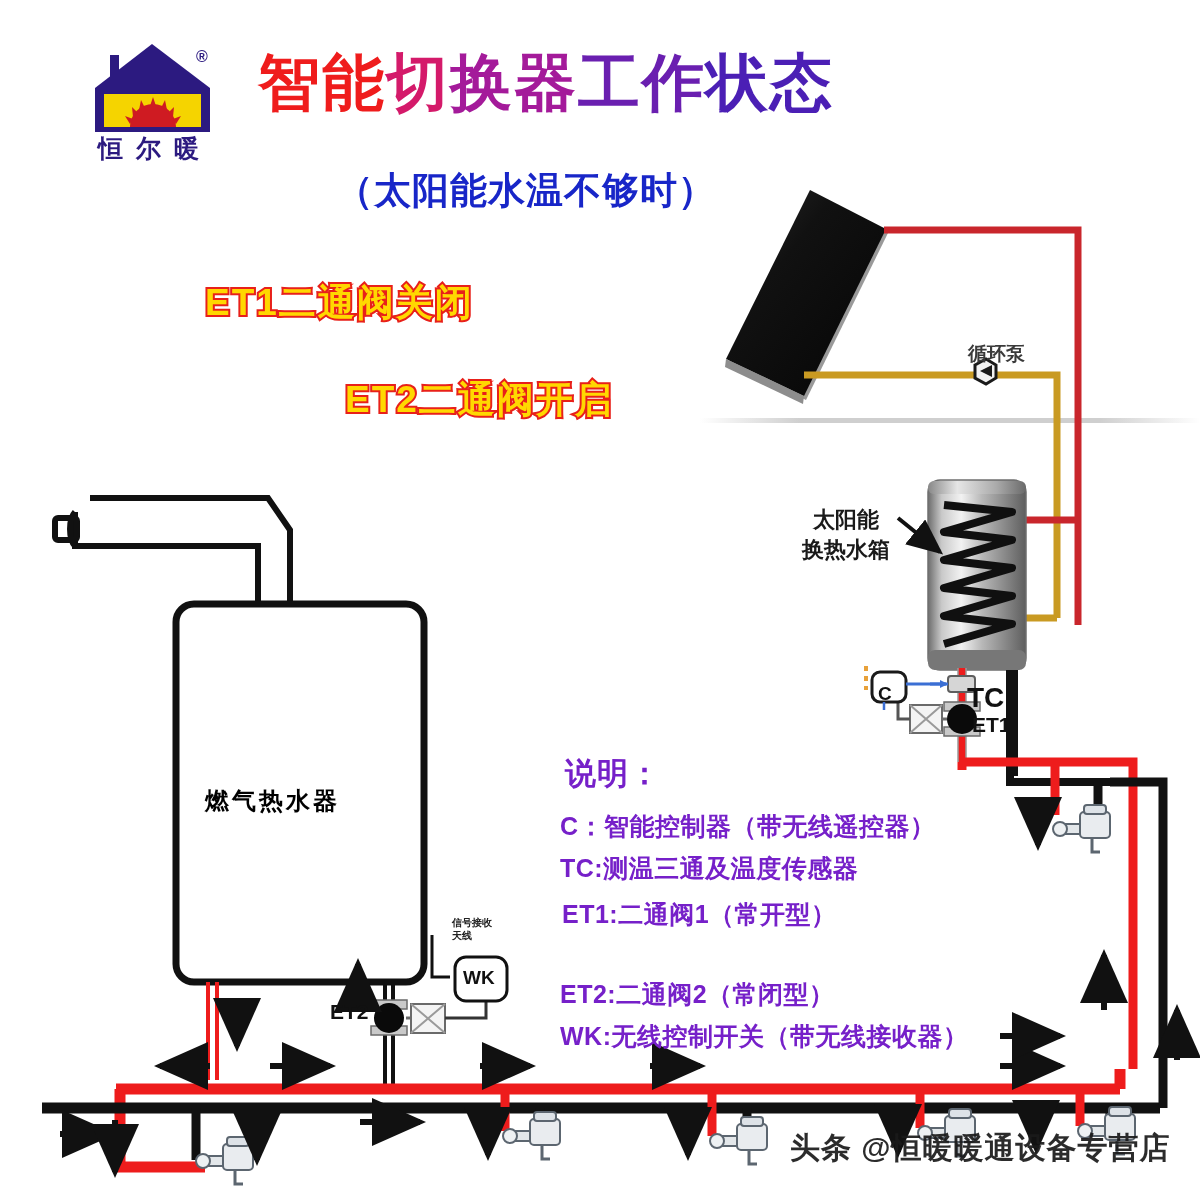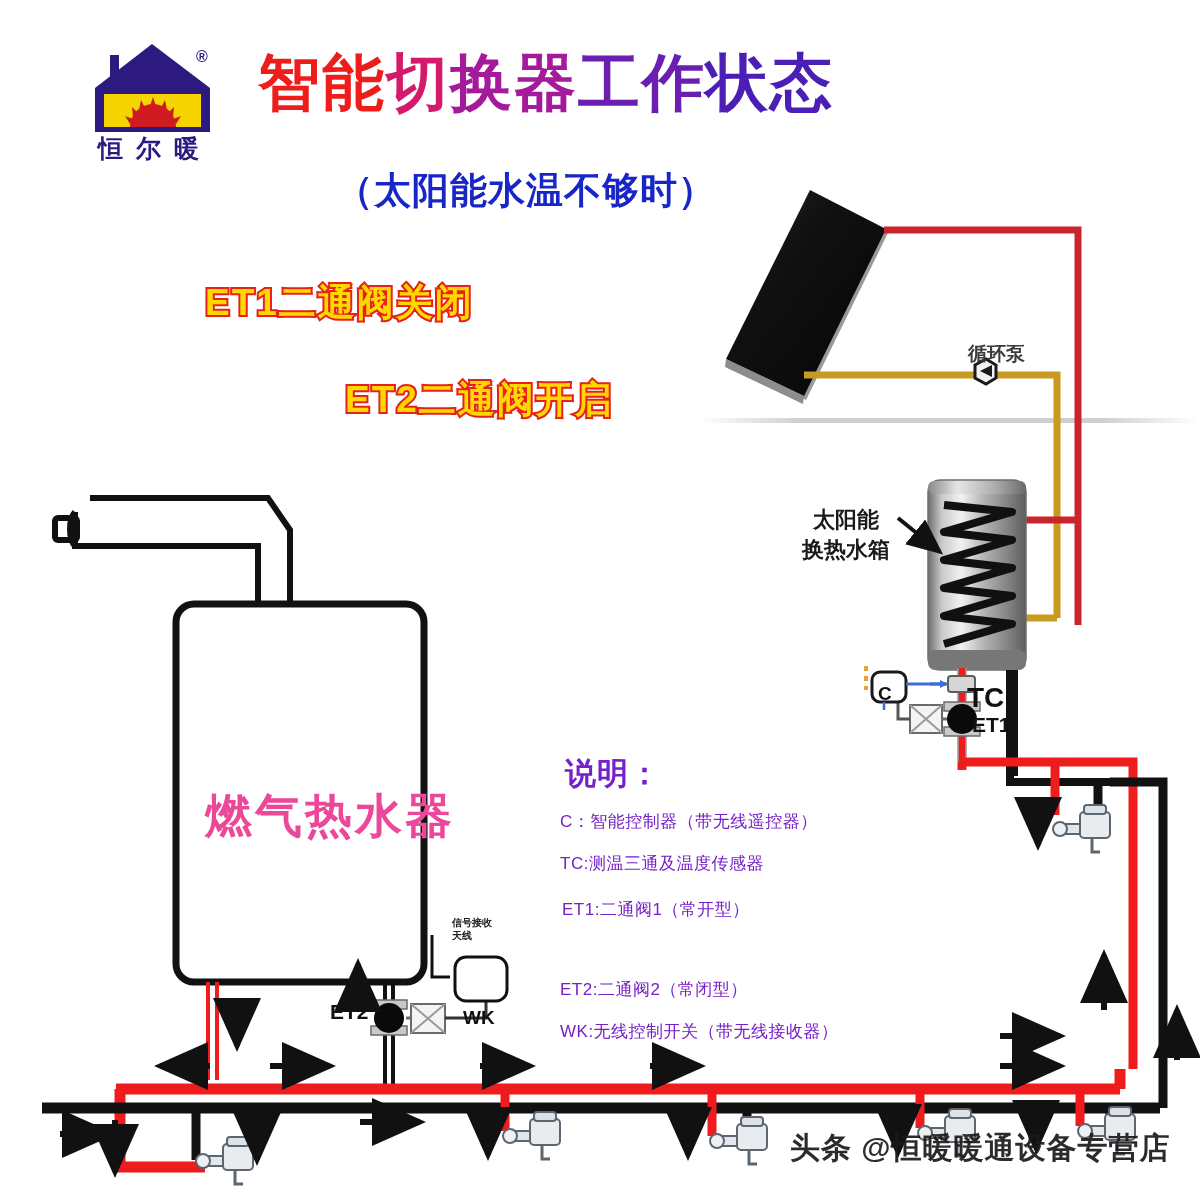--- a/index.html
+++ b/index.html
@@ -45,47 +45,47 @@
   }
   .st1{left:205px;top:278px;}
   .st2{left:345px;top:375px;}
 
   .legend-head{
     left:565px; top:753px;
     font-size:31px; font-weight:bold; color:#7620c9;
     letter-spacing:1px;
   }
   .legend-row{
-    font-size:17px; font-weight:normal; color:#7620c9;
+    font-size:25px; font-weight:bold; color:#7620c9;
     letter-spacing:0.5px;
   }
   .lr0{left:560px;top:810px;}
   .lr1{left:560px;top:852px;}
   .lr2{left:562px;top:898px;}
   .lr3{left:560px;top:978px;}
   .lr4{left:560px;top:1020px;}
 
   .lbl-tank{
     left:802px; top:505px;
     font-size:22px; font-weight:bold; color:#1a1a1a;
     line-height:30px; text-align:center;
   }
   .lbl-pump{
     left:968px; top:341px;
     font-size:19px; font-weight:bold; color:#3a3a3a;
   }
   .lbl-heater{
     left:205px; top:785px;
-    font-size:47px; font-weight:bold; color:#ec4899;
+    font-size:24px; font-weight:bold; color:#000000;
     letter-spacing:3px;
   }
   .lbl-tc{left:967px;top:682px;font-size:28px;font-weight:bold;color:#111;}
   .lbl-et1{left:972px;top:713px;font-size:21px;font-weight:bold;color:#111;text-align:center;}
   .lbl-et2{left:330px;top:1000px;font-size:21px;font-weight:bold;color:#111;}
-  .lbl-wk{left:463px;top:967px;font-size:19px;font-weight:bold;color:#111;margin-top:40px;}
+  .lbl-wk{left:463px;top:967px;font-size:19px;font-weight:bold;color:#111;}
   .lbl-c{left:878px;top:683px;font-size:19px;font-weight:bold;color:#111;}
   .lbl-ant{
     left:452px;top:916px;
     font-size:10px;font-weight:bold;color:#222;
     line-height:13px; width:46px; white-space:normal;
   }
 
   .watermark{
     left:790px; top:1128px;
     font-size:30px; font-weight:bold;

